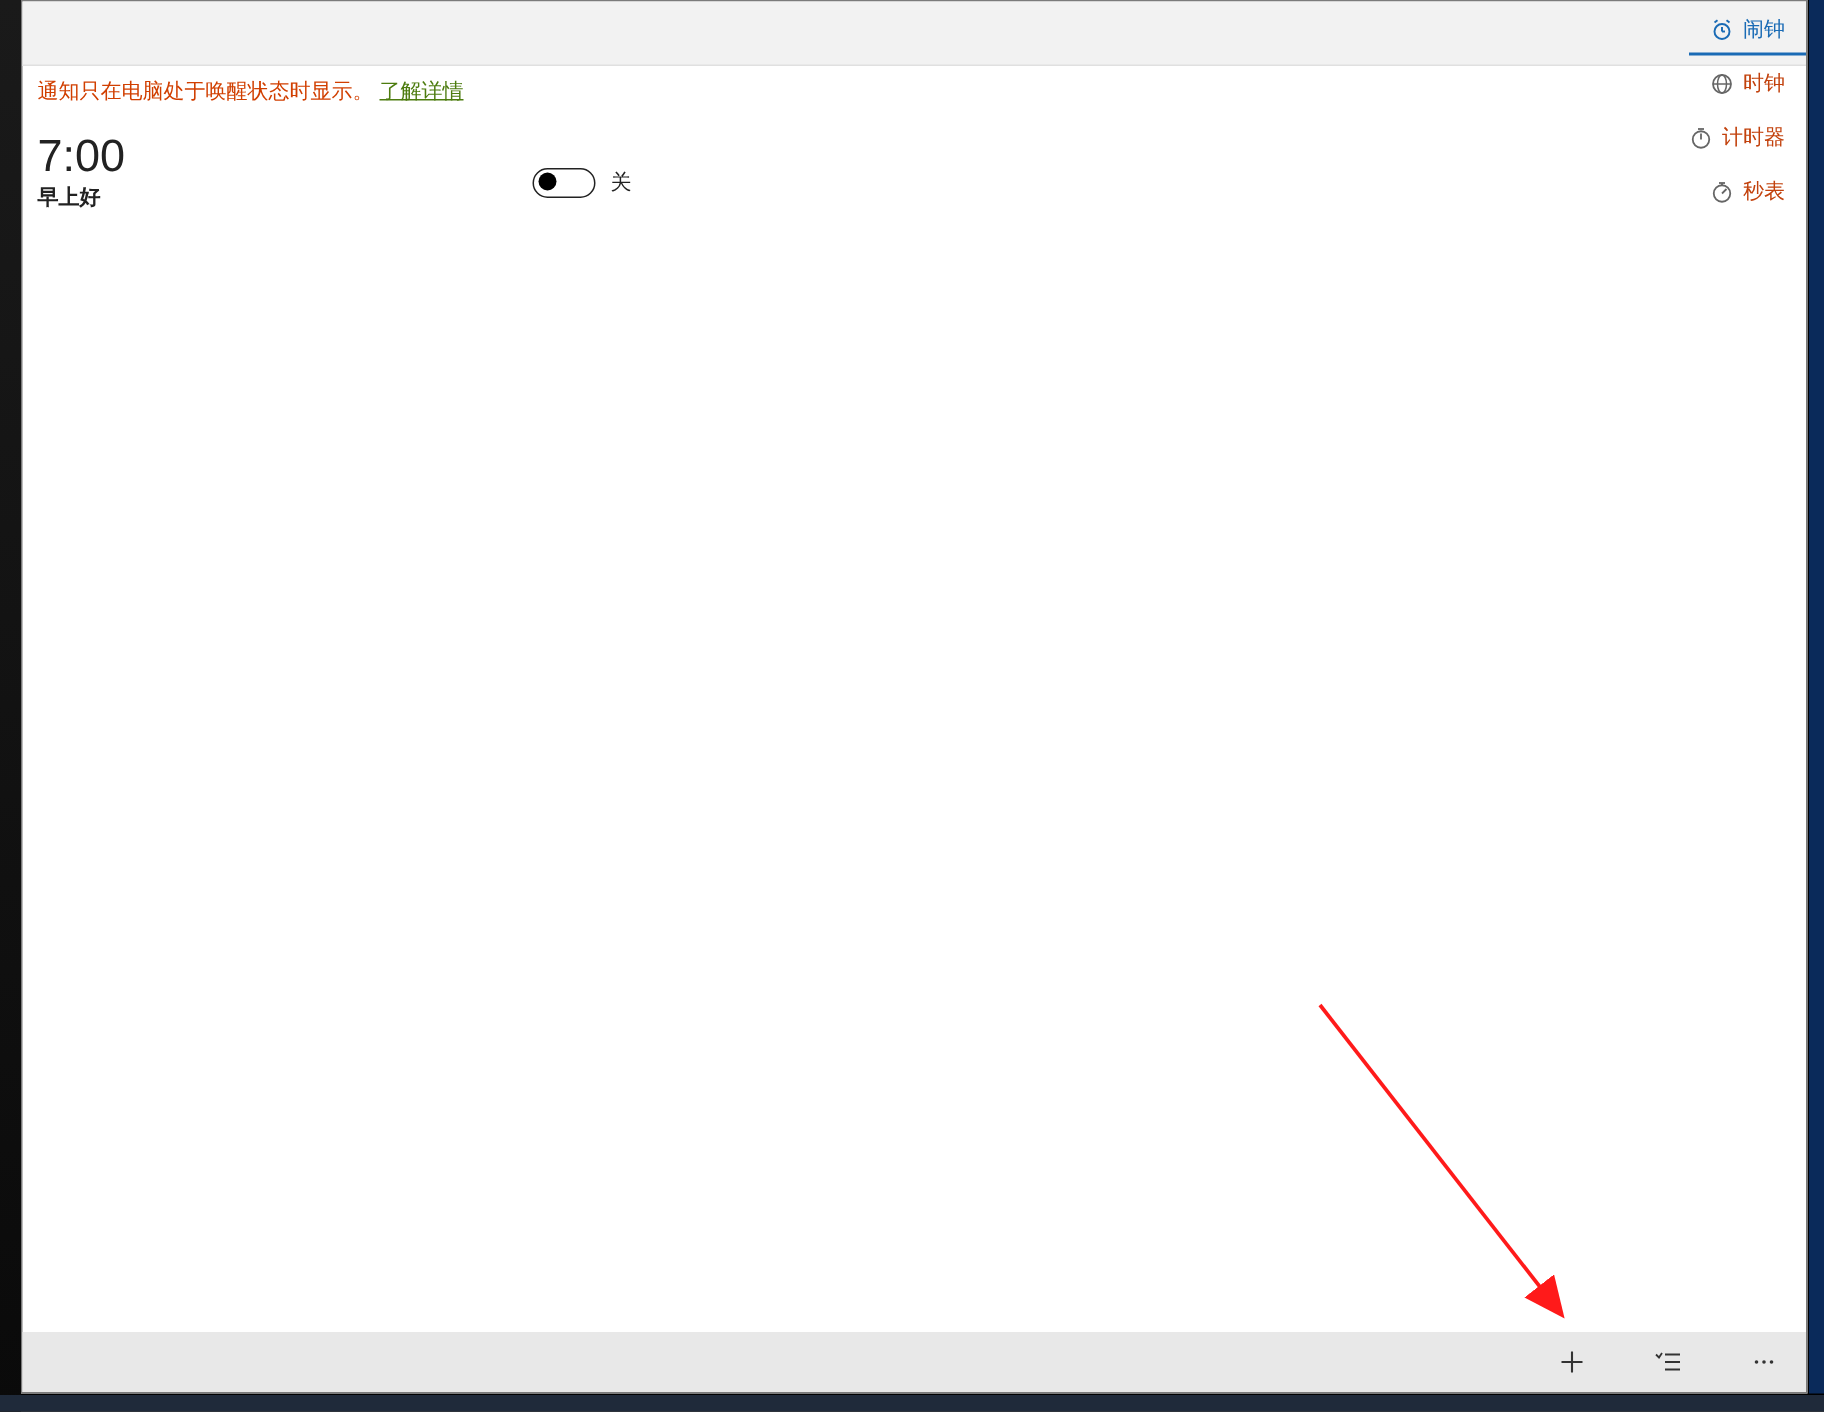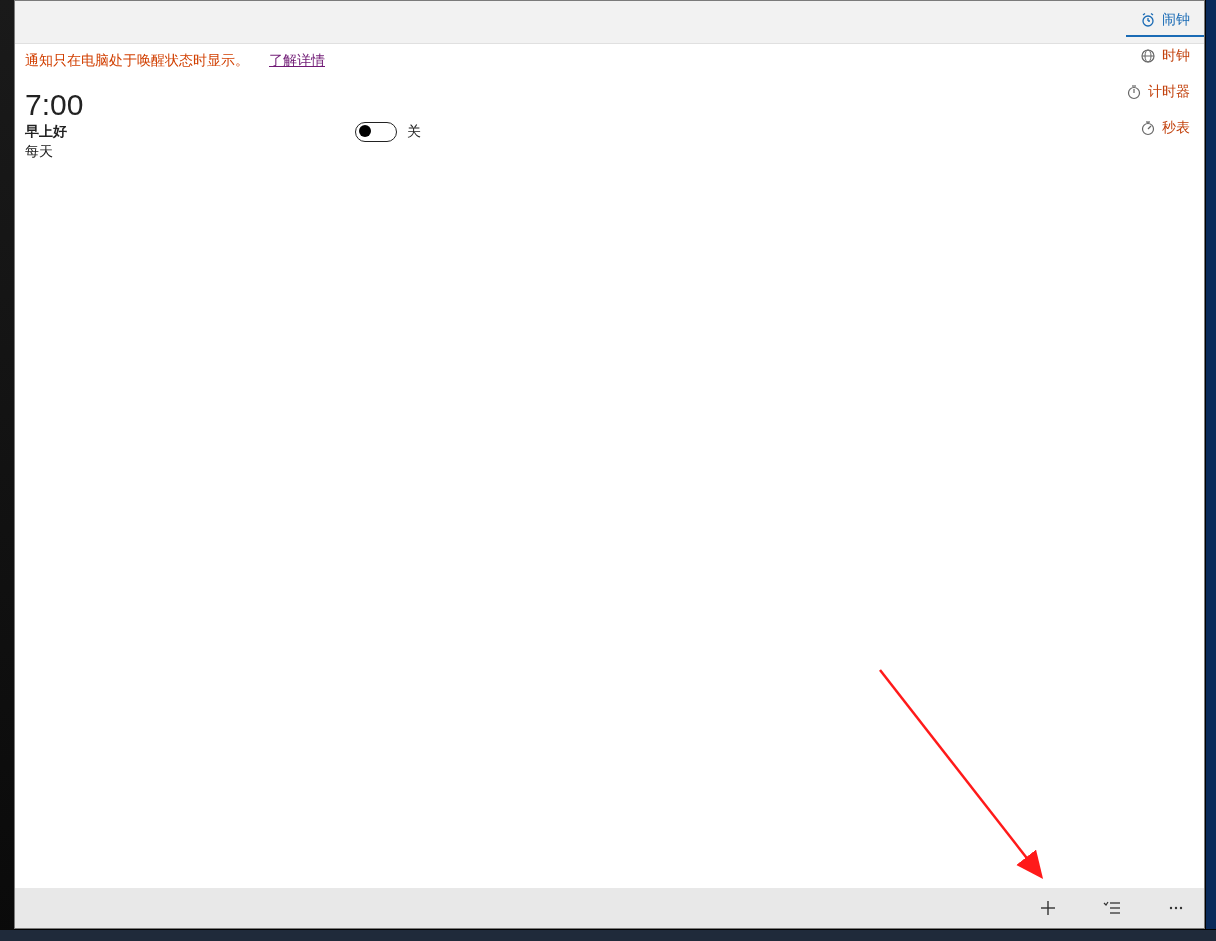--- a/index.html
+++ b/index.html
@@ -88,21 +88,21 @@
   }
   
   .notice {
     padding: 8px 10px;
     font-size: 14px;
     display:flex;
     gap:4px;
     align-items:center;
   }
   .notice-text { color: #d13f00; }
-  .notice-link { color: #701a75; text-decoration: underline; margin-left: 16px; }
+  .notice-link { color: #4d7c0f; text-decoration: underline; }
   
   .alarm-row {
     display: flex;
     align-items: center;
     padding: 10px 10px 0 10px;
     gap: 20px;
   }
   .alarm-info {
     display:flex;
     flex-direction: column;
@@ -255,21 +255,20 @@
 
   <div class="notice">
     <span class="notice-text">通知只在电脑处于唤醒状态时显示。</span>
     <span class="notice-link">了解详情</span>
   </div>
 
   <div class="alarm-row">
     <div class="alarm-info">
       <div class="alarm-time">7:00</div>
       <div class="alarm-name">早上好</div>
-      <div class="alarm-repeat">每天</div>
     </div>
     <div class="toggle-area">
       <div class="toggle">
         <div class="toggle-knob"></div>
       </div>
       <span class="toggle-label">关</span>
     </div>
   </div>
 
   <div class="commandbar">

